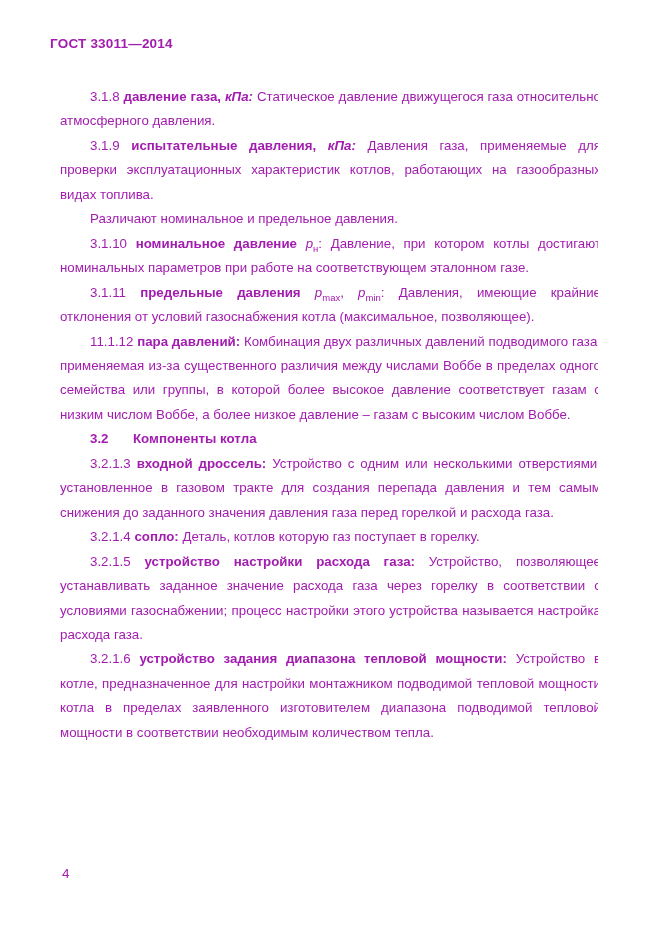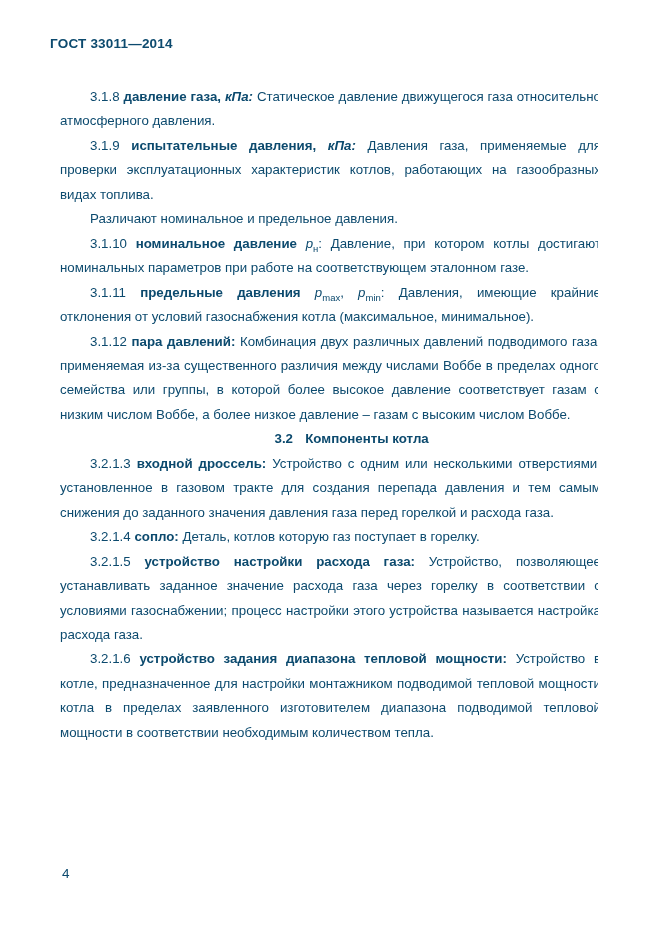--- a/index.html
+++ b/index.html
@@ -1,21 +1,21 @@
 <!DOCTYPE html>
 <html><head>
 <meta charset="utf-8">
 <style>
   html, body { margin: 0; padding: 0; background: #ffffff; }
   .page {
     position: relative;
     width: 598px;
     height: 935px;
     background: #ffffff;
-    color: #0c4a6e;
+    color: #a21caf;
     font-family: "Liberation Sans", sans-serif;
     overflow: hidden;
   }
   .doc-header {
     position: absolute;
     left: 50px;
     top: 36px;
     font-size: 13.5px;
     font-weight: bold;
     letter-spacing: 0.2px;
@@ -34,21 +34,21 @@
     margin: 0;
     padding: 0;
     text-indent: 30px;
   }
   .term { font-weight: bold; }
   .unit { font-weight: bold; font-style: italic; }
   .num  { font-weight: normal; }
   .sym  { font-weight: normal; white-space: nowrap; }
   .sym i { font-style: italic; }
   .sym sub { font-size: 9.5px; font-style: normal; line-height: 0; }
-  .heading { text-align: center; }
+  .heading { text-align: left; }
   .heading .hnum {
     display: inline-block;
     min-width: 43px;
     font-weight: bold;
     text-indent: 0;
   }
   .heading .htitle { font-weight: bold; }
   .page-number {
     position: absolute;
     left: 62px;
@@ -66,23 +66,23 @@
   <div class="content">
 
     <p><span class="num">3.1.8</span> <span class="term">давление газа,</span> <span class="unit">кПа:</span> <span>Статическое давление движущегося газа относительно атмосферного давления.</span></p>
 
     <p><span class="num">3.1.9</span> <span class="term">испытательные давления,</span> <span class="unit">кПа:</span> <span>Давления газа, применяемые для проверки эксплуатационных характеристик котлов, работающих на газообразных видах топлива.</span></p>
 
     <p>Различают номинальное и предельное давления.</p>
 
     <p><span class="num">3.1.10</span> <span class="term">номинальное давление</span> <span class="sym"><i>p</i><sub>н</sub><span>:</span></span> <span>Давление, при котором котлы достигают номинальных параметров при работе на соответствующем эталонном газе.</span></p>
 
-    <p><span class="num">3.1.11</span> <span class="term">предельные давления</span> <span class="sym"><i>p</i><sub>max</sub><span>,</span></span> <span class="sym"><i>p</i><sub>min</sub><span>:</span></span> <span>Давления, имеющие крайние отклонения от условий газоснабжения котла (максимальное, минимальное).</span></p>
+    <p><span class="num">3.1.11</span> <span class="term">предельные давления</span> <span class="sym"><i>p</i><sub>max</sub><span>,</span></span> <span class="sym"><i>p</i><sub>min</sub><span>:</span></span> <span>Давления, имеющие крайние отклонения от условий газоснабжения котла (максимальное, позволяющее).</span></p>
 
-    <p><span class="num">3.1.12</span> <span class="term">пара давлений:</span> <span>Комбинация двух различных давлений подводимого газа, применяемая из-за существенного различия между числами Воббе в пределах одного семейства или группы, в которой более высокое давление соответствует газам с низким числом Воббе, а более низкое давление – газам с высоким числом Воббе.</span></p>
+    <p><span class="num">11.1.12</span> <span class="term">пара давлений:</span> <span>Комбинация двух различных давлений подводимого газа, применяемая из-за существенного различия между числами Воббе в пределах одного семейства или группы, в которой более высокое давление соответствует газам с низким числом Воббе, а более низкое давление – газам с высоким числом Воббе.</span></p>
 
     <p class="heading"><span class="hnum">3.2</span><span class="htitle">Компоненты котла</span></p>
 
 
 
 
     <p><span class="num">3.2.1.3</span> <span class="term">входной дроссель:</span> <span>Устройство с одним или несколькими отверстиями, установленное в газовом тракте для создания перепада давления и тем самым снижения до заданного значения давления газа перед горелкой и расхода газа.</span></p>
 
     <p><span class="num">3.2.1.4</span> <span class="term">сопло:</span> <span>Деталь, котлов которую газ поступает в горелку.</span></p>
 

